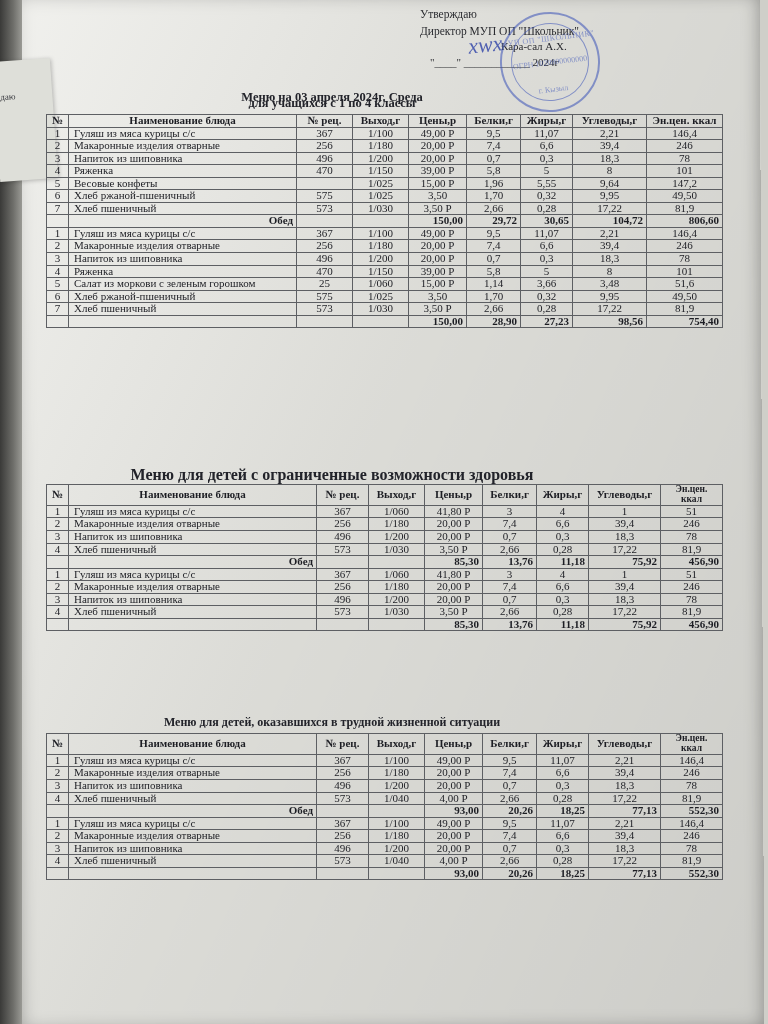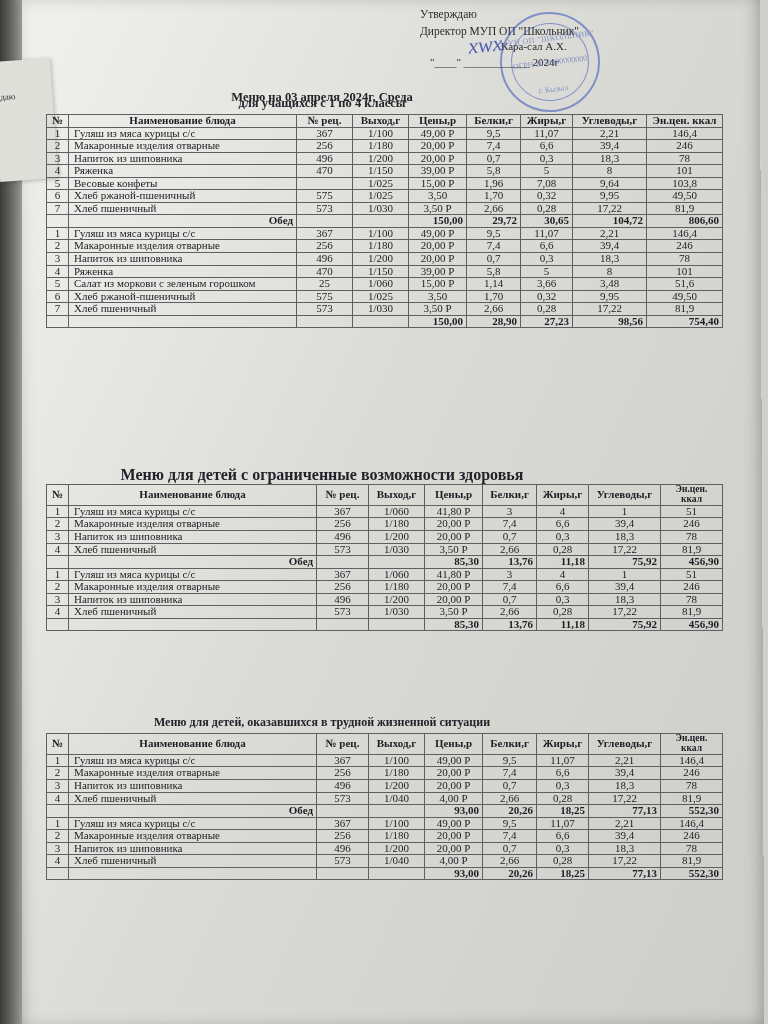--- a/index.html
+++ b/index.html
@@ -52,21 +52,21 @@
     left: -6px; top: 92px;
     font-size: 9px;
     color: #33343a;
     transform: rotate(-4deg);
     font-family: "Liberation Serif", serif;
   }
 
   .content {
     position: absolute;
     left: 0; top: 0;
-    width: 644px; height: 1024px;
+    width: 644px; height: 1024px; padding-left: 20px;
   }
 
   
   .approve {
     position: absolute;
     left: 420px;
     top: 6px;
     font-size: 11.5px;
     color: #2a2b30;
     line-height: 1.45;
@@ -261,23 +261,23 @@
             <td class="c">8</td>
             <td class="c">101</td>
           </tr>
           <tr>
             <td class="c">5</td>
             <td class="l">Весовые конфеты</td>
             <td class="c"></td>
             <td class="c">1/025</td>
             <td class="c">15,00 Р</td>
             <td class="c">1,96</td>
-            <td class="c">7,08</td>
+            <td class="c">5,55</td>
             <td class="c">9,64</td>
-            <td class="c">103,8</td>
+            <td class="c">147,2</td>
           </tr>
           <tr>
             <td class="c">6</td>
             <td class="l">Хлеб ржаной-пшеничный</td>
             <td class="c">575</td>
             <td class="c">1/025</td>
             <td class="c">3,50</td>
             <td class="c">1,70</td>
             <td class="c">0,32</td>
             <td class="c">9,95</td>

